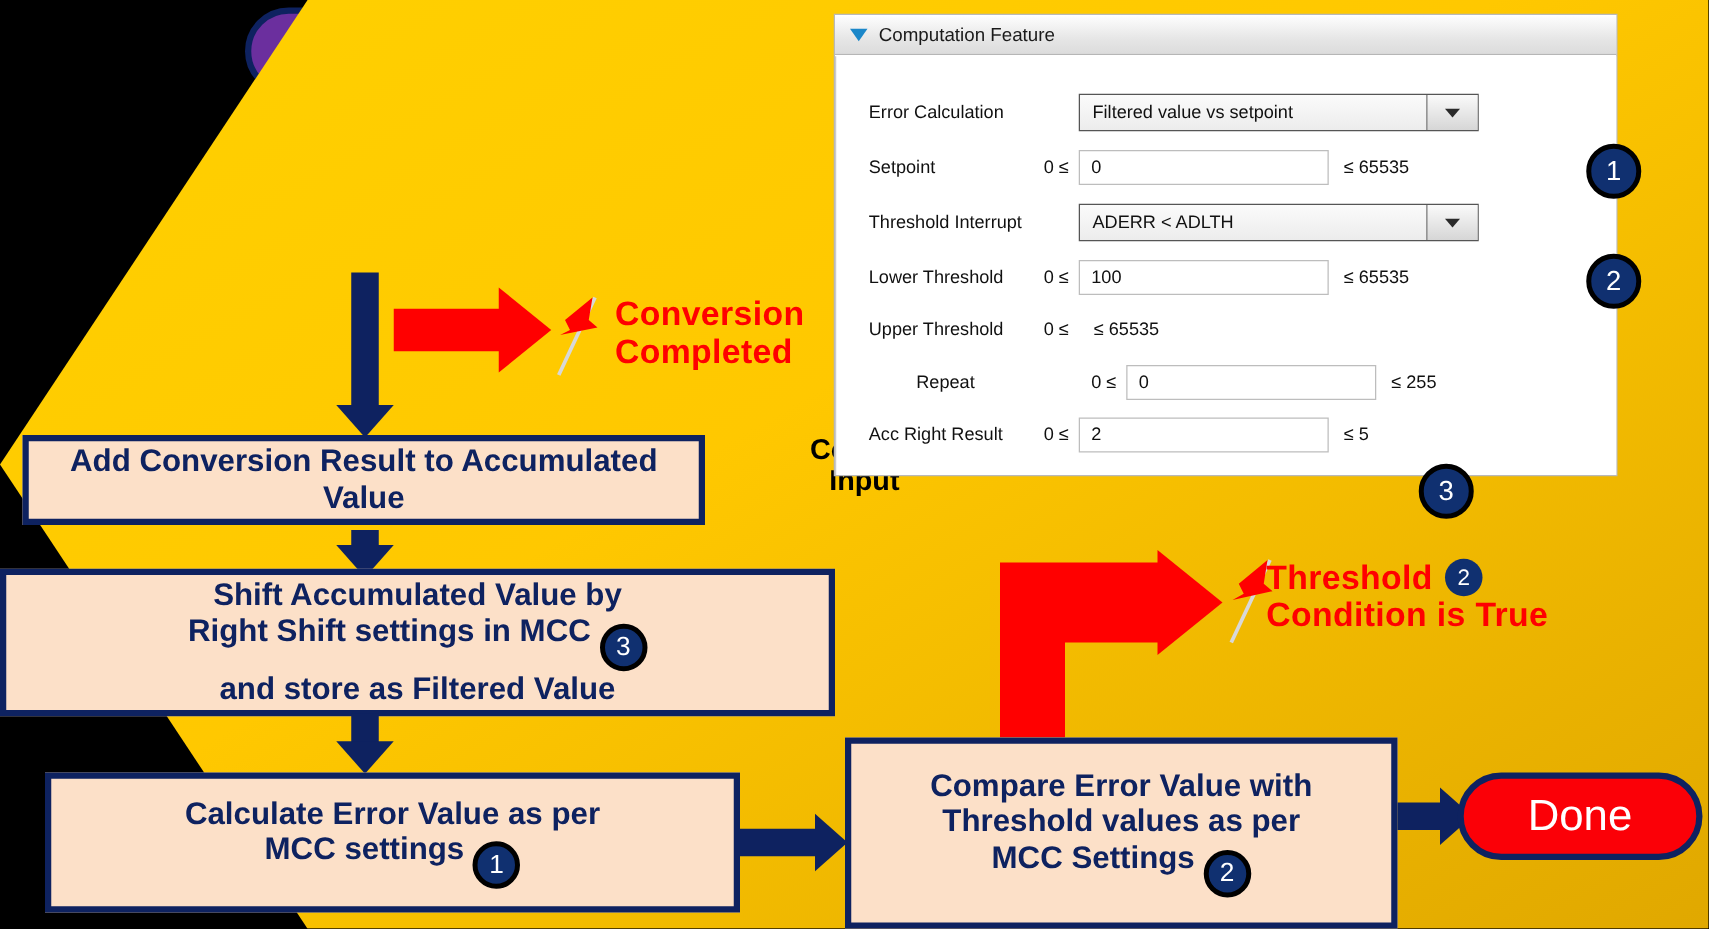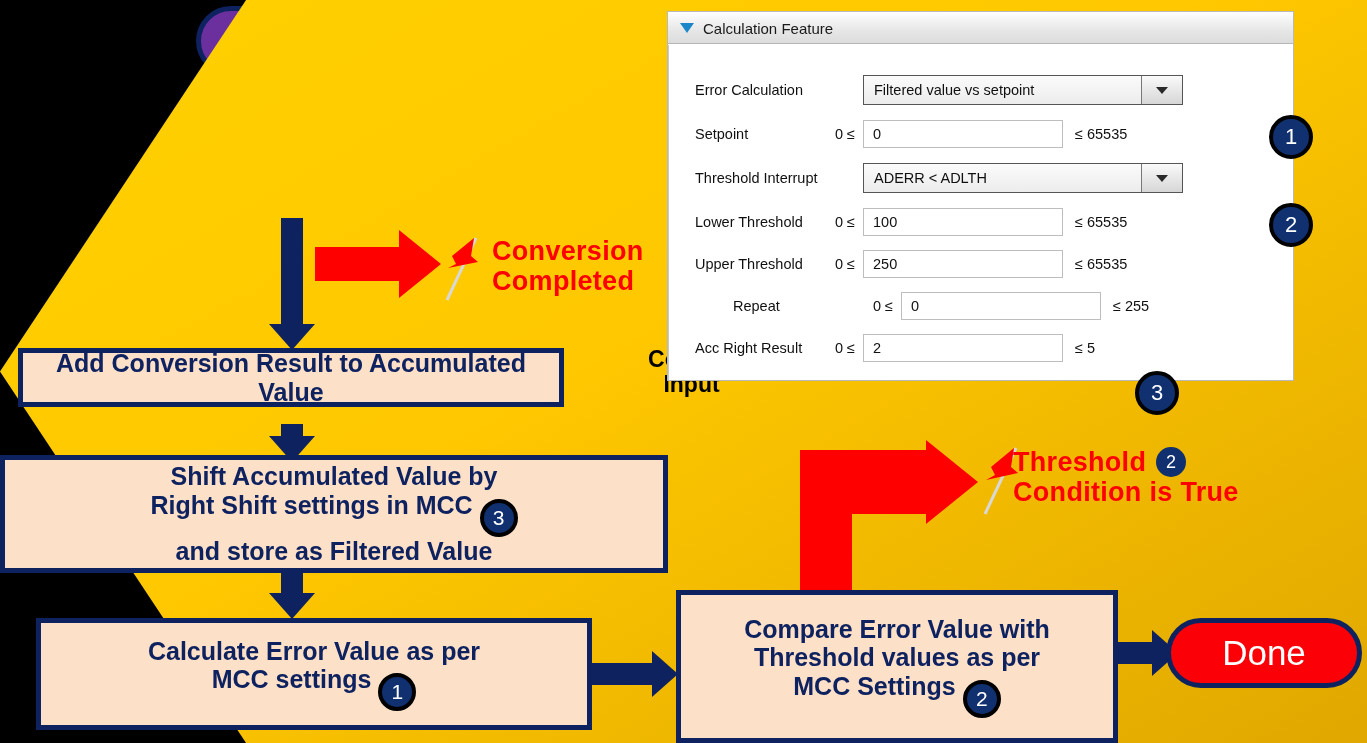--- a/index.html
+++ b/index.html
@@ -78,21 +78,21 @@
     border: 5px solid #0e2260;
     box-sizing: border-box;
     display: flex;
     align-items: center;
     justify-content: center;
     text-align: center;
     color: #0e2260;
     font-weight: bold;
     line-height: 1.15;
   }
-  #box-add      { left: 18px;  top: 348px; width: 546px; height: 59px;  font-size: 25px; }
+  #box-add      { left: 18px;  top: 348px; width: 546px; height: 72px;  font-size: 25px; }
   #box-shift    { left: 0px;   top: 455px; width: 668px; height: 118px; font-size: 25px; }
   #box-calc     { left: 36px;  top: 618px; width: 556px; height: 112px; font-size: 25px; }
   #box-compare  { left: 676px; top: 590px; width: 442px; height: 153px; font-size: 25px; }
   .proc-box .txt { padding: 0 8px; }
   .arrow-v { position: absolute; }
   .arrow-v .shaft {
     position: absolute; background: #0e2260;
   }
   .arrow-v .head {
     position: absolute;
@@ -350,21 +350,21 @@
   </div>
 
   <div class="oval" id="done-node">
     <span>Done</span>
   </div>
 
   <div id="computation-panel">
 
     <div id="panel-header">
       <span class="tri"></span>
-      <span>Calculation Feature</span>
+      <span>Computation Feature</span>
     </div>
 
     <div id="panel-body">
 
       <div class="frow" style="top:30px;">
         <span class="lbl">Error Calculation</span>
         <span class="pre"></span>
         <span class="combo">
           <span class="val">Filtered value vs setpoint</span>
           <span class="dd">
@@ -400,23 +400,20 @@
         <span class="pre">0  ≤</span>
         <span class="tbox">
           <span class="val">100</span>
         </span>
         <span class="post">≤  65535</span>
       </div>
 
       <div class="frow" style="top:204px;align-items:center;">
         <span class="lbl">Upper Threshold</span>
         <span class="pre">0  ≤</span>
-        <span class="tbox">
-          <span class="val">250</span>
-        </span>
         <span class="post">≤  65535</span>
       </div>
 
       <div class="frow" style="top:246px;padding-left:38px;">
         <span class="lbl">Repeat</span>
         <span class="pre">0  ≤</span>
         <span class="tbox">
           <span class="val">0</span>
         </span>
         <span class="post">≤  255</span>

